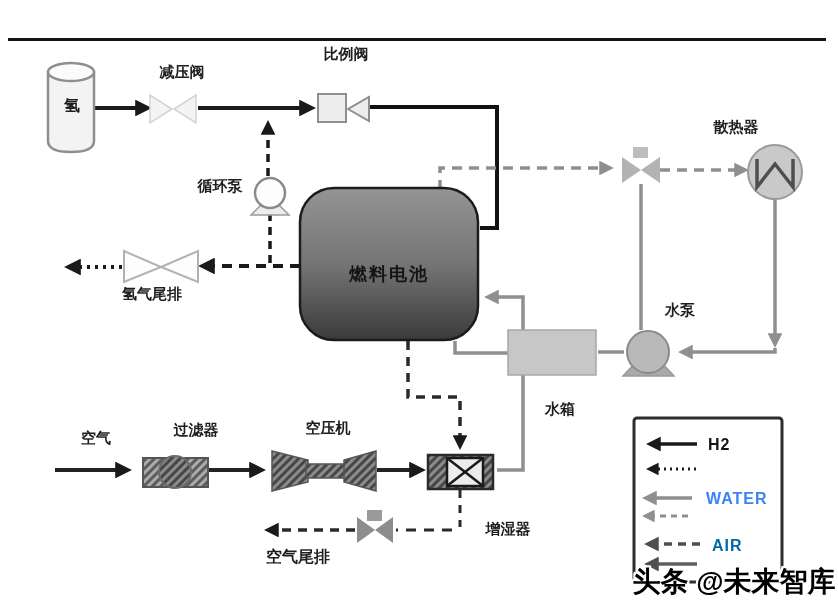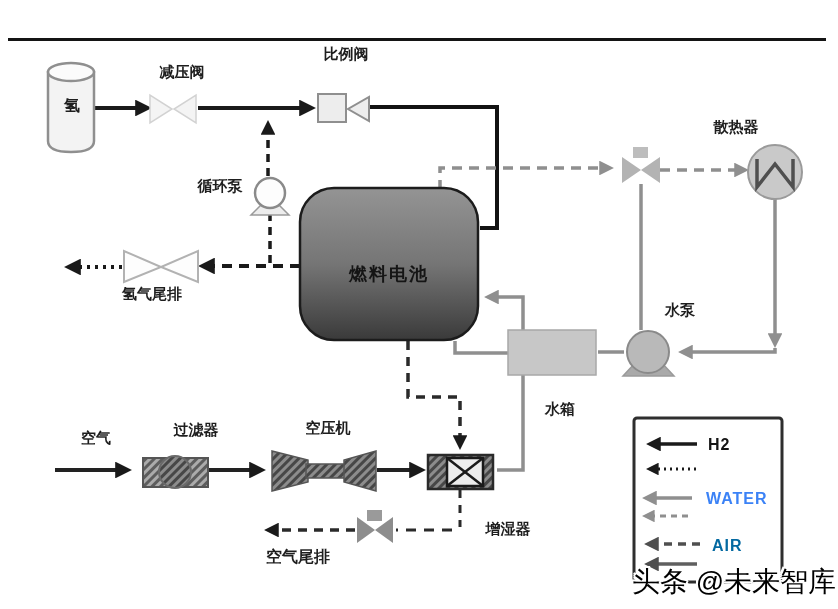--- a/index.html
+++ b/index.html
@@ -13,21 +13,21 @@
   }
   .title-rule{position:absolute;left:8px;top:38px;width:818px;height:3px;background:#141414;}
   .lbl{
     position:absolute;font-weight:700;color:#1e1e1e;text-align:center;
     line-height:1.1;white-space:nowrap;font-size:15px;
   }
   .lbl-big{font-size:18px;color:#151515;letter-spacing:2px;margin-top:12px;}
   .legend-lbl{font-size:16px;letter-spacing:1px;text-align:left;}
   .watermark{
     position:absolute;left:630px;top:563px;width:208px;text-align:center;
-    font-size:28px;font-weight:400;color:#000;letter-spacing:0px;white-space:nowrap;
+    font-size:28px;font-weight:700;color:#000;letter-spacing:0px;white-space:nowrap;
     text-shadow:-2px -2px 0 #fff,2px -2px 0 #fff,-2px 2px 0 #fff,2px 2px 0 #fff,
                 0 -2px 0 #fff,0 2px 0 #fff,-2px 0 0 #fff,2px 0 0 #fff;
     z-index:5;
   }
   svg{position:absolute;left:0;top:0;}
 </style>
 </head>
 <body>
 
 <div class="page">

